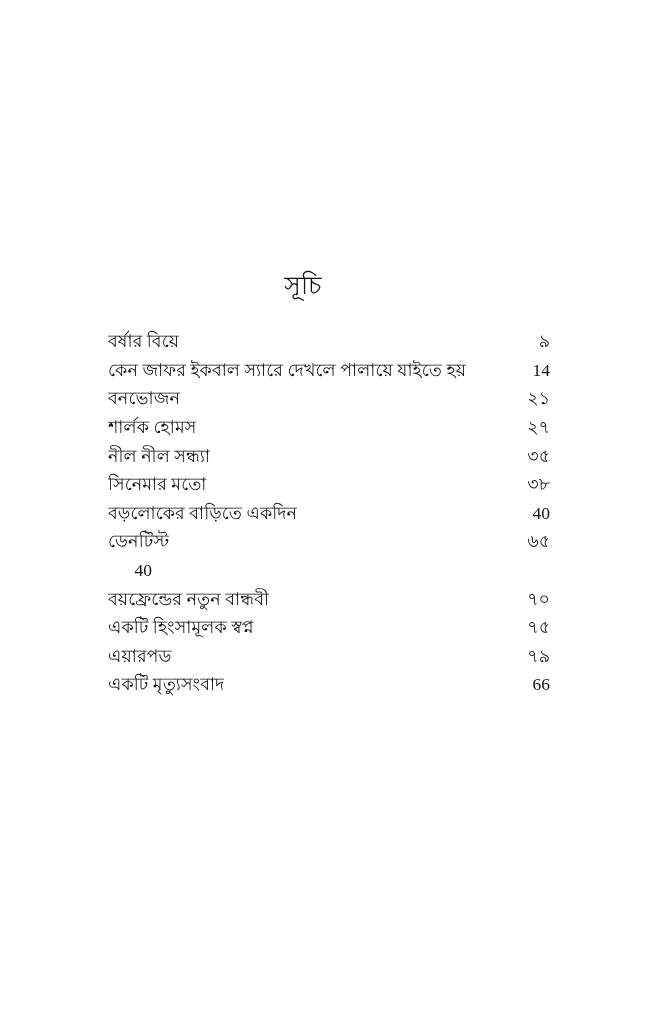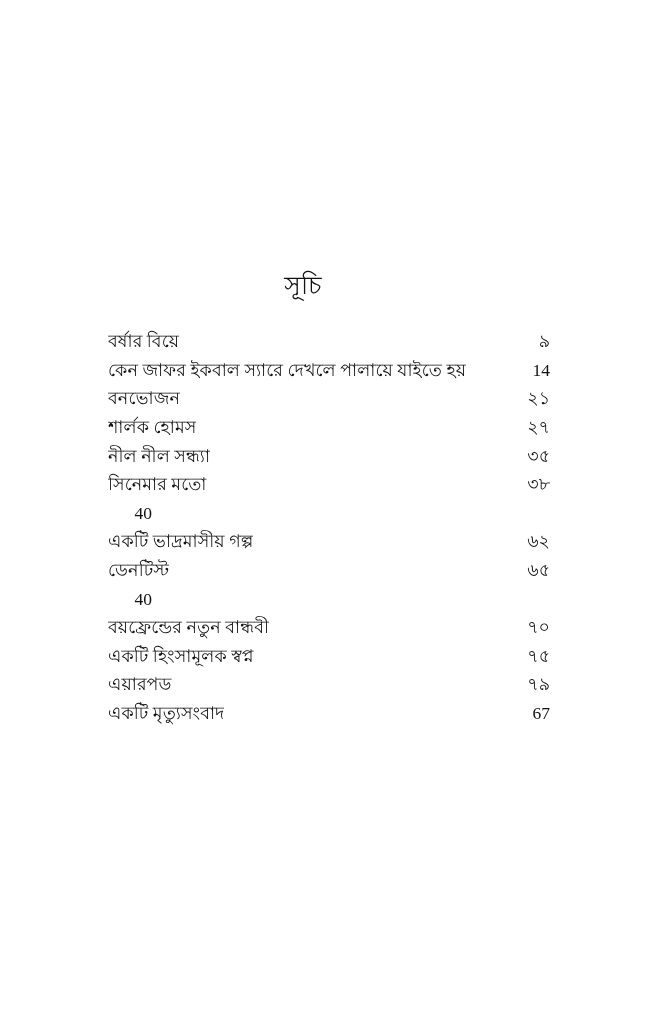--- a/index.html
+++ b/index.html
@@ -100,25 +100,22 @@
         </div>
         <div class="toc-row">
           <span class="toc-entry-title">নীল নীল সন্ধ্যা</span>
           <span class="toc-entry-page">৩৫</span>
         </div>
         <div class="toc-row">
           <span class="toc-entry-title">সিনেমার মতো</span>
           <span class="toc-entry-page">৩৮</span>
         </div>
         <div class="toc-row">
+          <span class="toc-entry-title">বড়লোকের বাড়িতে একদিন</span>
           <span class="toc-entry-page">40</span>
-        </div>
-        <div class="toc-row">
-          <span class="toc-entry-title">একটি ভাদ্রমাসীয় গল্প</span>
-          <span class="toc-entry-page">৬২</span>
         </div>
         <div class="toc-row">
           <span class="toc-entry-title">ডেনটিস্ট</span>
           <span class="toc-entry-page">৬৫</span>
         </div>
         <div class="toc-row">
           <span class="toc-entry-page">40</span>
         </div>
         <div class="toc-row">
           <span class="toc-entry-title">বয়ফ্রেন্ডের নতুন বান্ধবী</span>
@@ -127,17 +124,17 @@
         <div class="toc-row">
           <span class="toc-entry-title">একটি হিংসামূলক স্বপ্ন</span>
           <span class="toc-entry-page">৭৫</span>
         </div>
         <div class="toc-row">
           <span class="toc-entry-title">এয়ারপড</span>
           <span class="toc-entry-page">৭৯</span>
         </div>
         <div class="toc-row">
           <span class="toc-entry-title">একটি মৃত্যুসংবাদ</span>
-          <span class="toc-entry-page">67</span>
+          <span class="toc-entry-page">66</span>
         </div>
       </div>
   </div>
 </div>
 
 </body></html>

